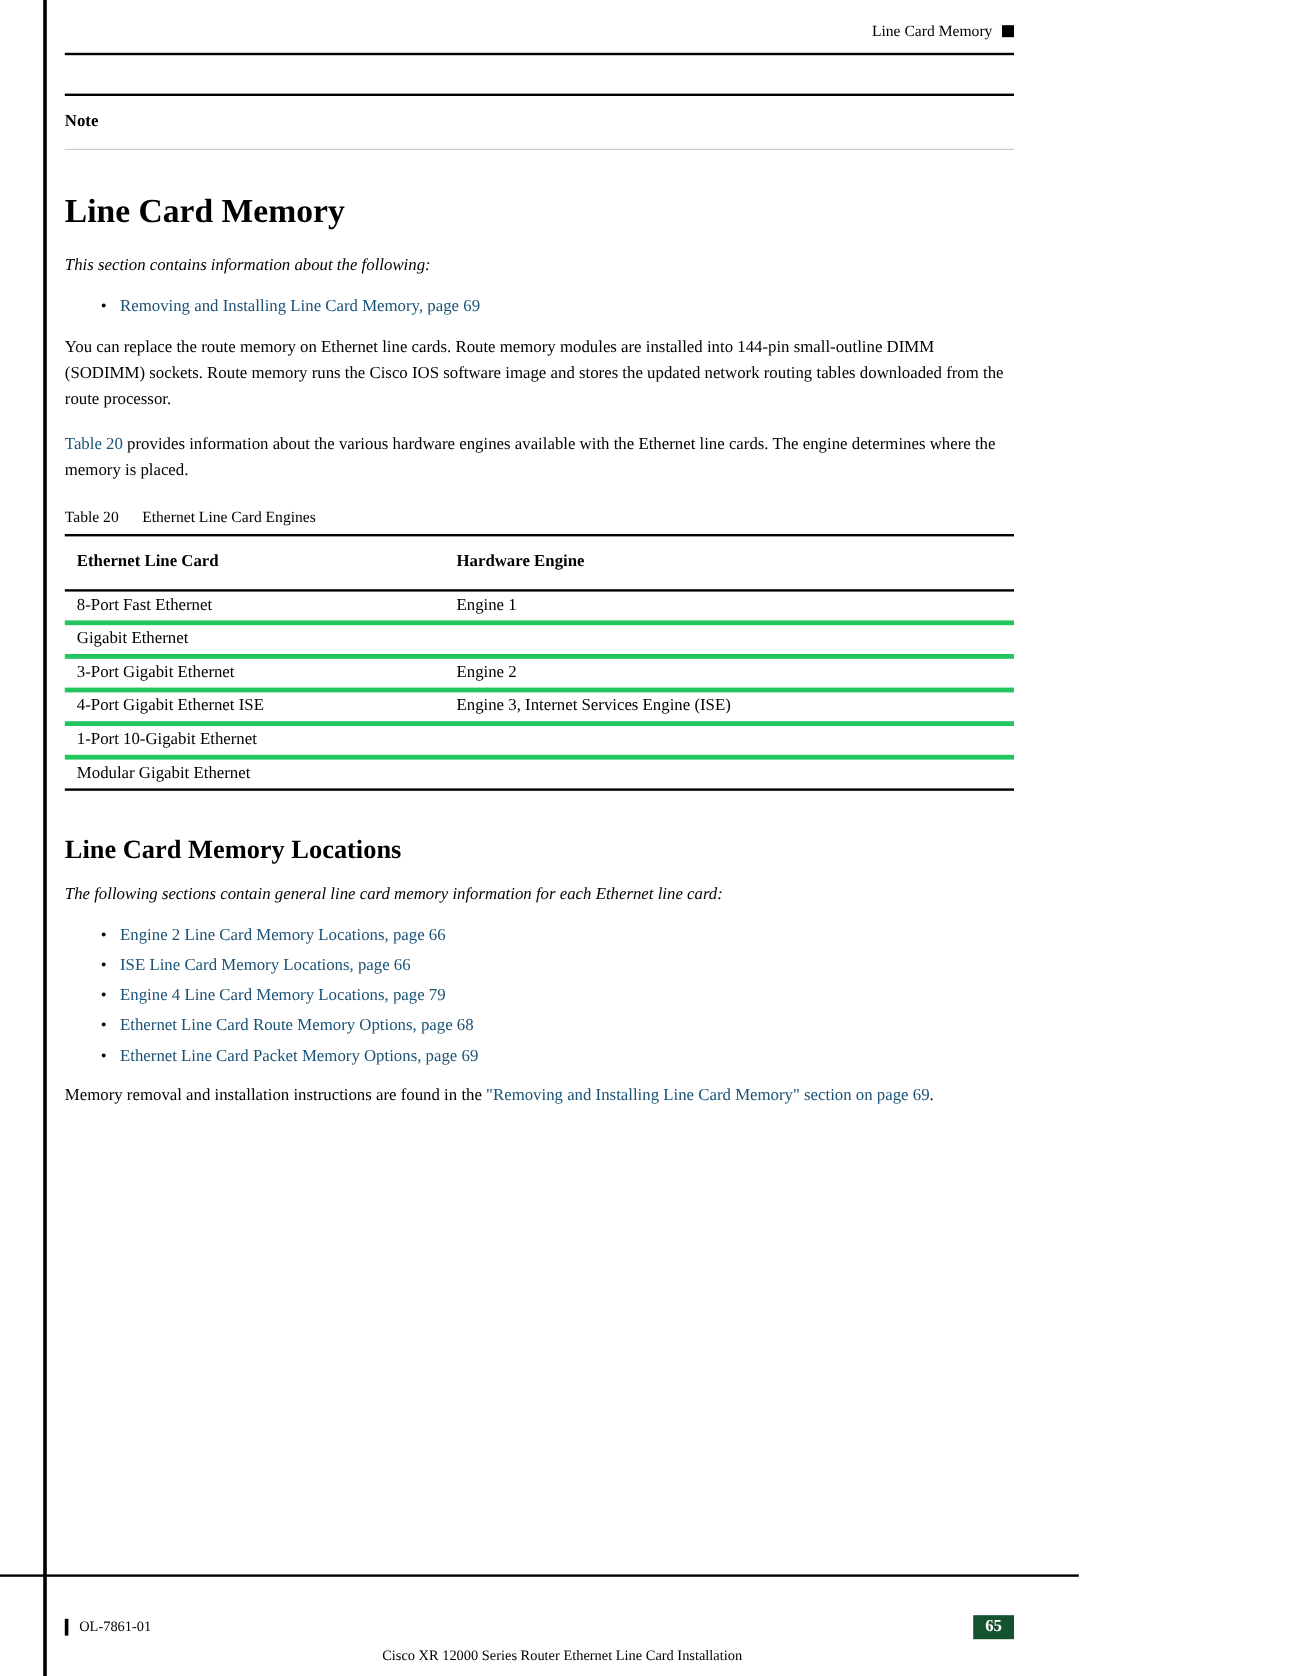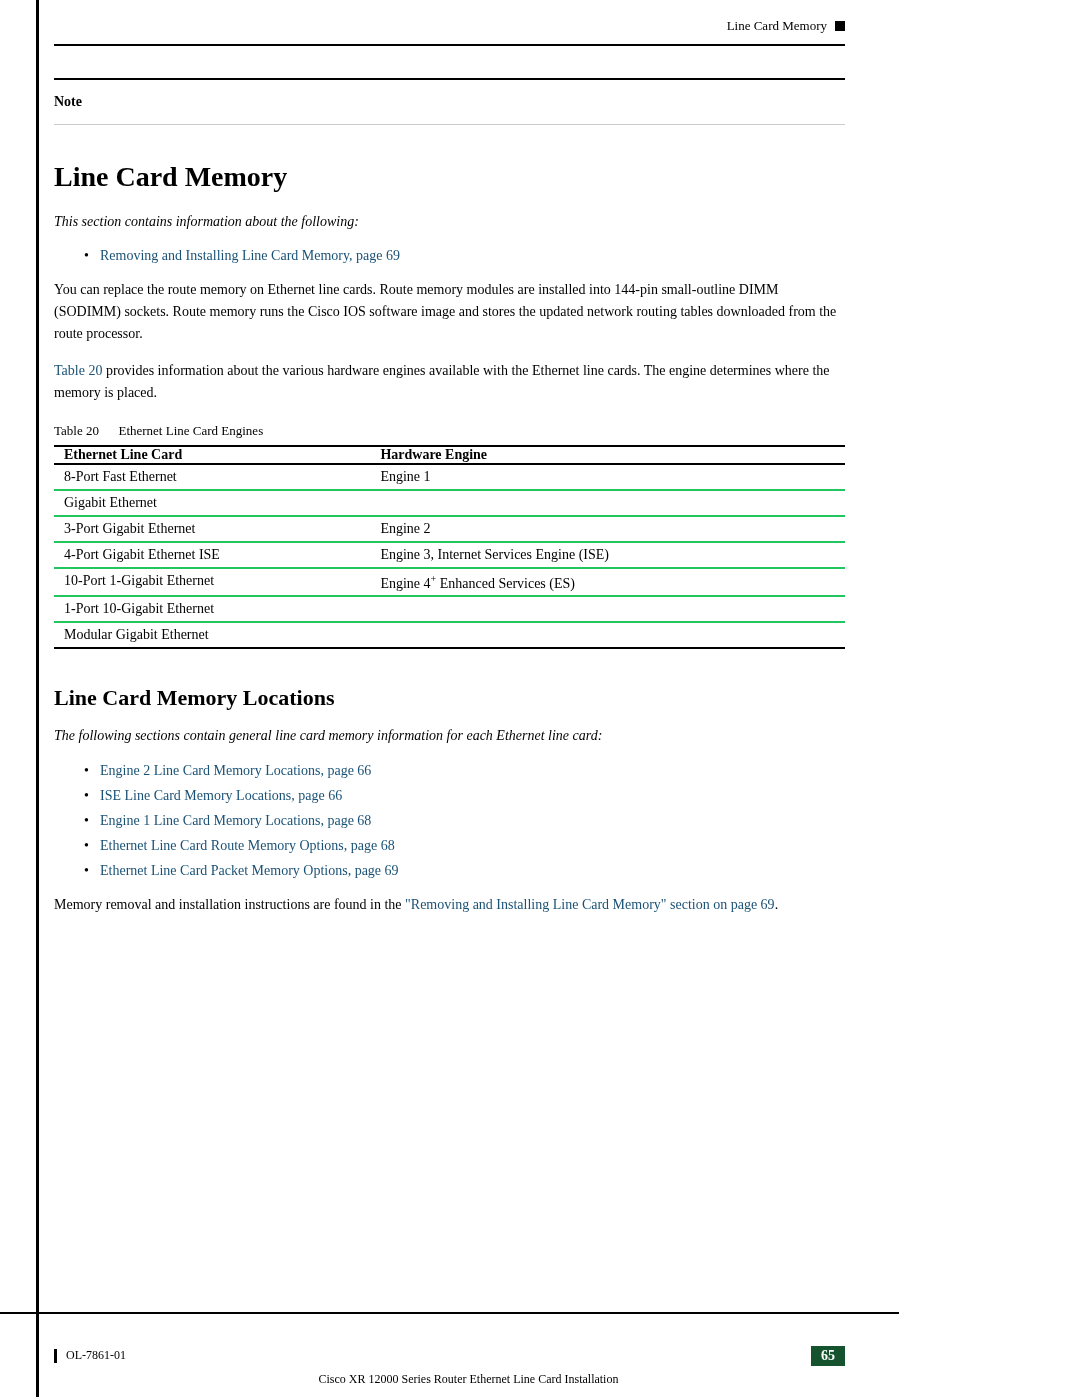--- a/index.html
+++ b/index.html
@@ -128,34 +128,34 @@
       border-collapse: collapse;
       margin-bottom: 18px;
       font-size: 14px;
     }
     table.data-table thead tr {
       border-top: 2px solid #000;
       border-bottom: 2px solid #000;
     }
     table.data-table th {
       text-align: left;
-      padding: 0 10px;
+      padding: 14px 10px;
       font-weight: bold;
       font-size: 14px;
       background: #fff;
     }
     table.data-table td {
       padding: 4px 10px;
       vertical-align: top;
     }
     table.data-table tbody tr:last-child {
       border-bottom: 2px solid #000;
     }
     table.data-table tbody tr {
-      border-bottom: 2px solid #22c55e;
+      border-bottom: 4px solid #22c55e;
     }
     .col-card { width: 40%; }
     .col-engine { width: 60%; }
     
     .page-footer {
       position: absolute;
       bottom: 0;
       left: 0;
       right: 0;
       padding: 10px 54px;
@@ -259,42 +259,38 @@
           </tr>
           <tr>
             <td>3-Port Gigabit Ethernet</td>
             <td>Engine 2</td>
           </tr>
           <tr>
             <td>4-Port Gigabit Ethernet ISE</td>
             <td>Engine 3, Internet Services Engine (ISE)</td>
           </tr>
           <tr>
-            <td>10-Port 1-Gigabit Ethernet</td>
-            <td>Engine 4<sup>+</sup> Enhanced Services (ES)</td>
-          </tr>
-          <tr>
             <td>1-Port 10-Gigabit Ethernet</td>
             <td></td>
           </tr>
           <tr>
             <td>Modular Gigabit Ethernet</td>
             <td></td>
           </tr>
         </tbody>
     </table>
 
     <h2 class="subsection-heading">Line Card Memory Locations</h2>
 
     <p class="intro-text">The following sections contain general line card memory information for each Ethernet line card:</p>
 
     <ul class="bullet-list" id="subsection-links">
     <li><a class="link-text" href="#">Engine 2 Line Card Memory Locations, page 66</a></li>
         <li><a class="link-text" href="#">ISE Line Card Memory Locations, page 66</a></li>
-        <li><a class="link-text" href="#">Engine 1 Line Card Memory Locations, page 68</a></li>
+        <li><a class="link-text" href="#">Engine 4 Line Card Memory Locations, page 79</a></li>
         <li><a class="link-text" href="#">Ethernet Line Card Route Memory Options, page 68</a></li>
         <li><a class="link-text" href="#">Ethernet Line Card Packet Memory Options, page 69</a></li>
       </ul>
 
     <p class="body-text">
       <span>Memory removal and installation instructions are found in the </span><a class="link-text" href="#">"Removing and Installing Line Card Memory" section on page 69</a><span>.</span>
     </p>
 
   </div>
 

